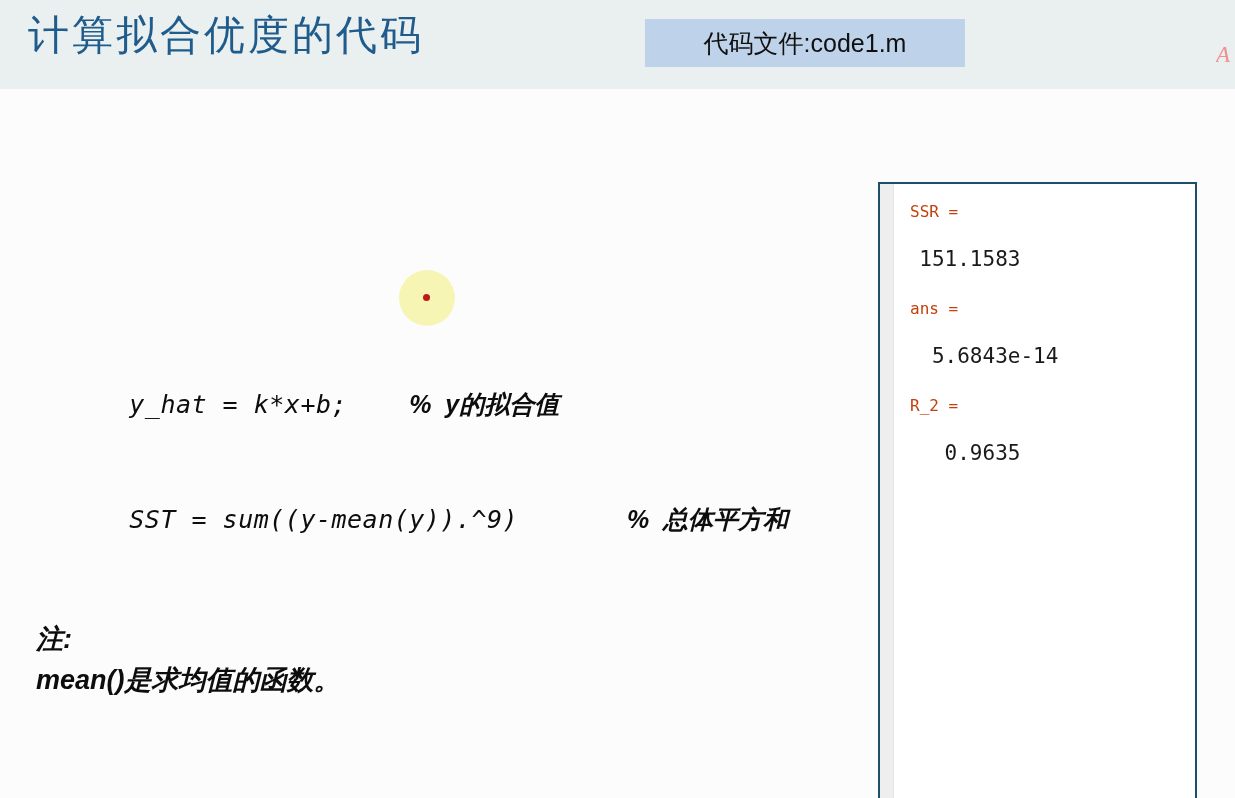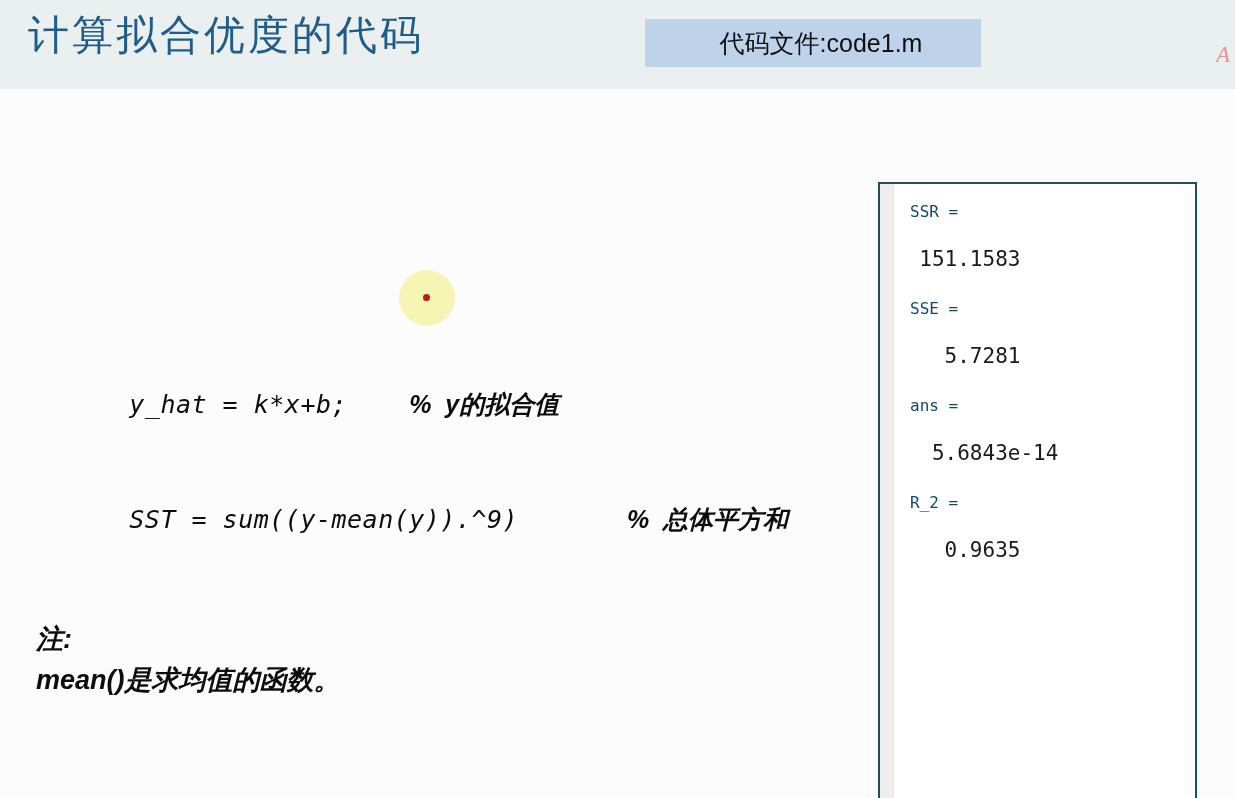--- a/index.html
+++ b/index.html
@@ -40,21 +40,20 @@
   #code-file-badge {
     position: absolute;
     left: 645px;
     top: 19px;
     width: 320px;
     height: 48px;
     background: #bed3ea;
     display: flex;
     align-items: center;
     justify-content: center;
-    padding-left: 16px;
   }
   #code-file-badge .badge-text {
     font-family: "Liberation Sans", sans-serif;
     font-size: 25px;
     color: #101010;
     white-space: nowrap;
   }
 
   #watermark {
     position: absolute;
@@ -167,21 +166,21 @@
     right: 0;
     bottom: 0;
     padding-top: 16px;
   }
   .out-group {
     margin-bottom: 26px;
   }
   .out-name {
     font-family: "DejaVu Sans Mono", "Liberation Mono", monospace;
     font-size: 16px;
-    color: #0c4a6e;
+    color: #c2410c;
     padding-left: 16px;
     white-space: pre;
     line-height: 24px;
   }
   .out-value {
     font-family: "DejaVu Sans Mono", "Liberation Mono", monospace;
     font-size: 21px;
     color: #1a1a1a;
     white-space: pre;
     line-height: 24px;
@@ -223,24 +222,20 @@
 
   <div id="output-panel">
     <div id="output-gutter"></div>
     <div id="output-lines">
 
       <div class="out-group">
         <div class="out-name">SSR =</div>
         <div class="out-value">  151.1583</div>
       </div>
 
-      <div class="out-group">
-        <div class="out-name">SSE =</div>
-        <div class="out-value">    5.7281</div>
-      </div>
 
 
       <div class="out-group">
         <div class="out-name">ans =</div>
         <div class="out-value">   5.6843e-14</div>
       </div>
 
       <div class="out-group">
         <div class="out-name">R_2 =</div>
         <div class="out-value">    0.9635</div>

